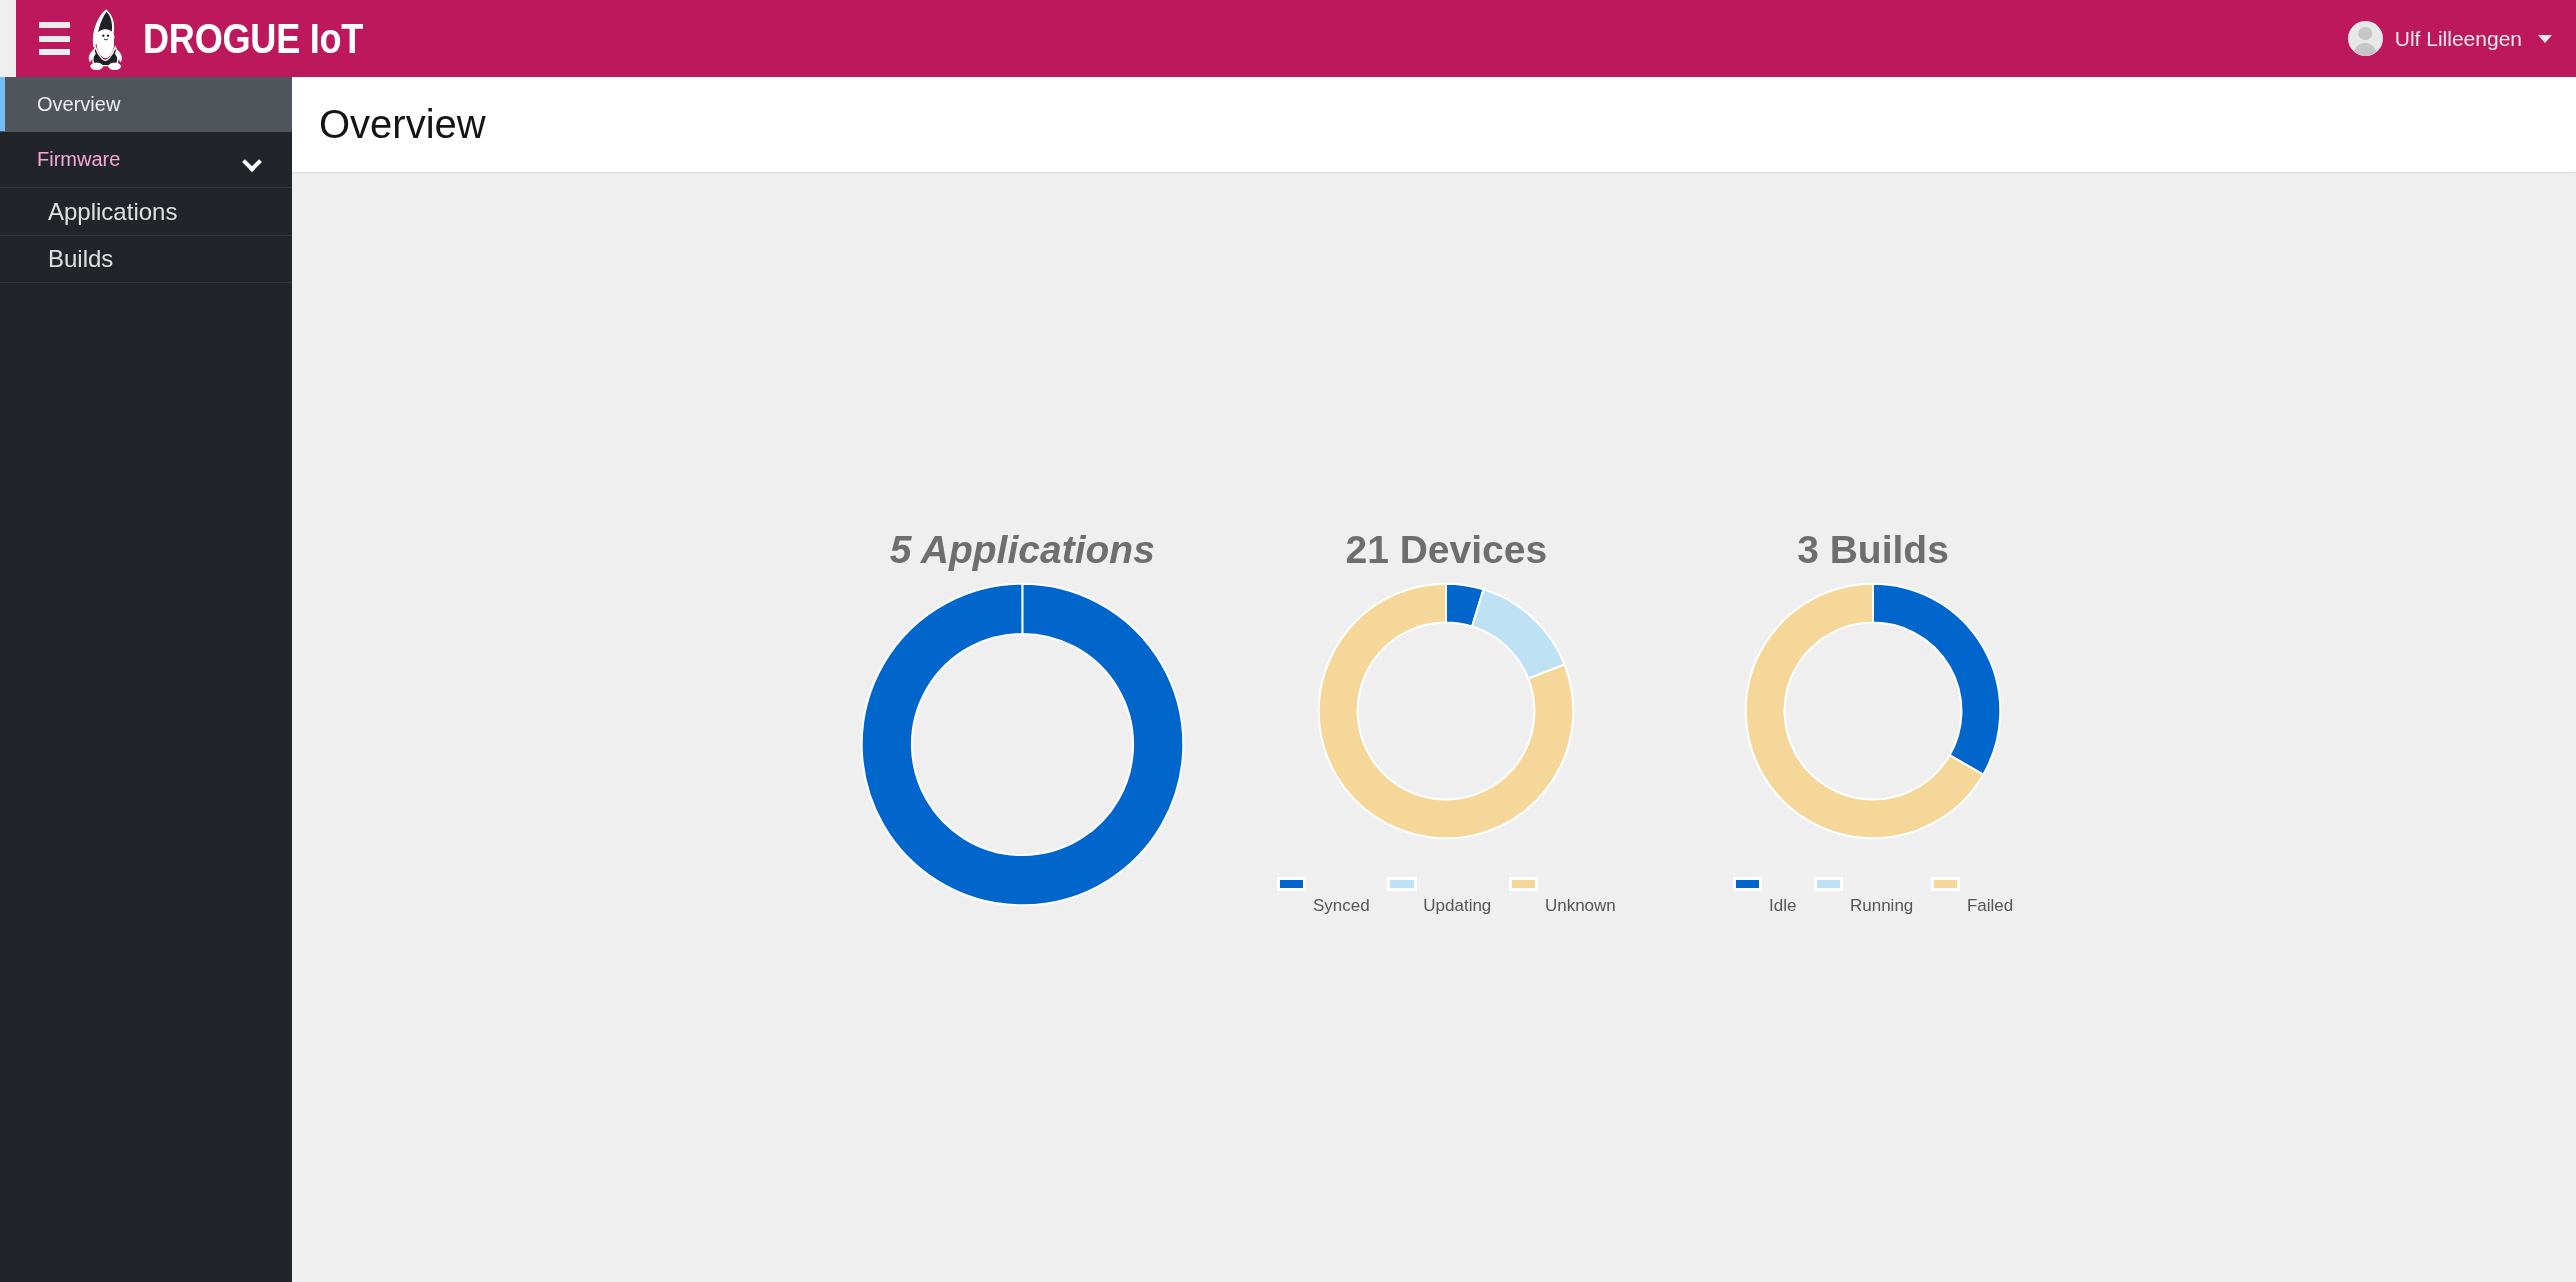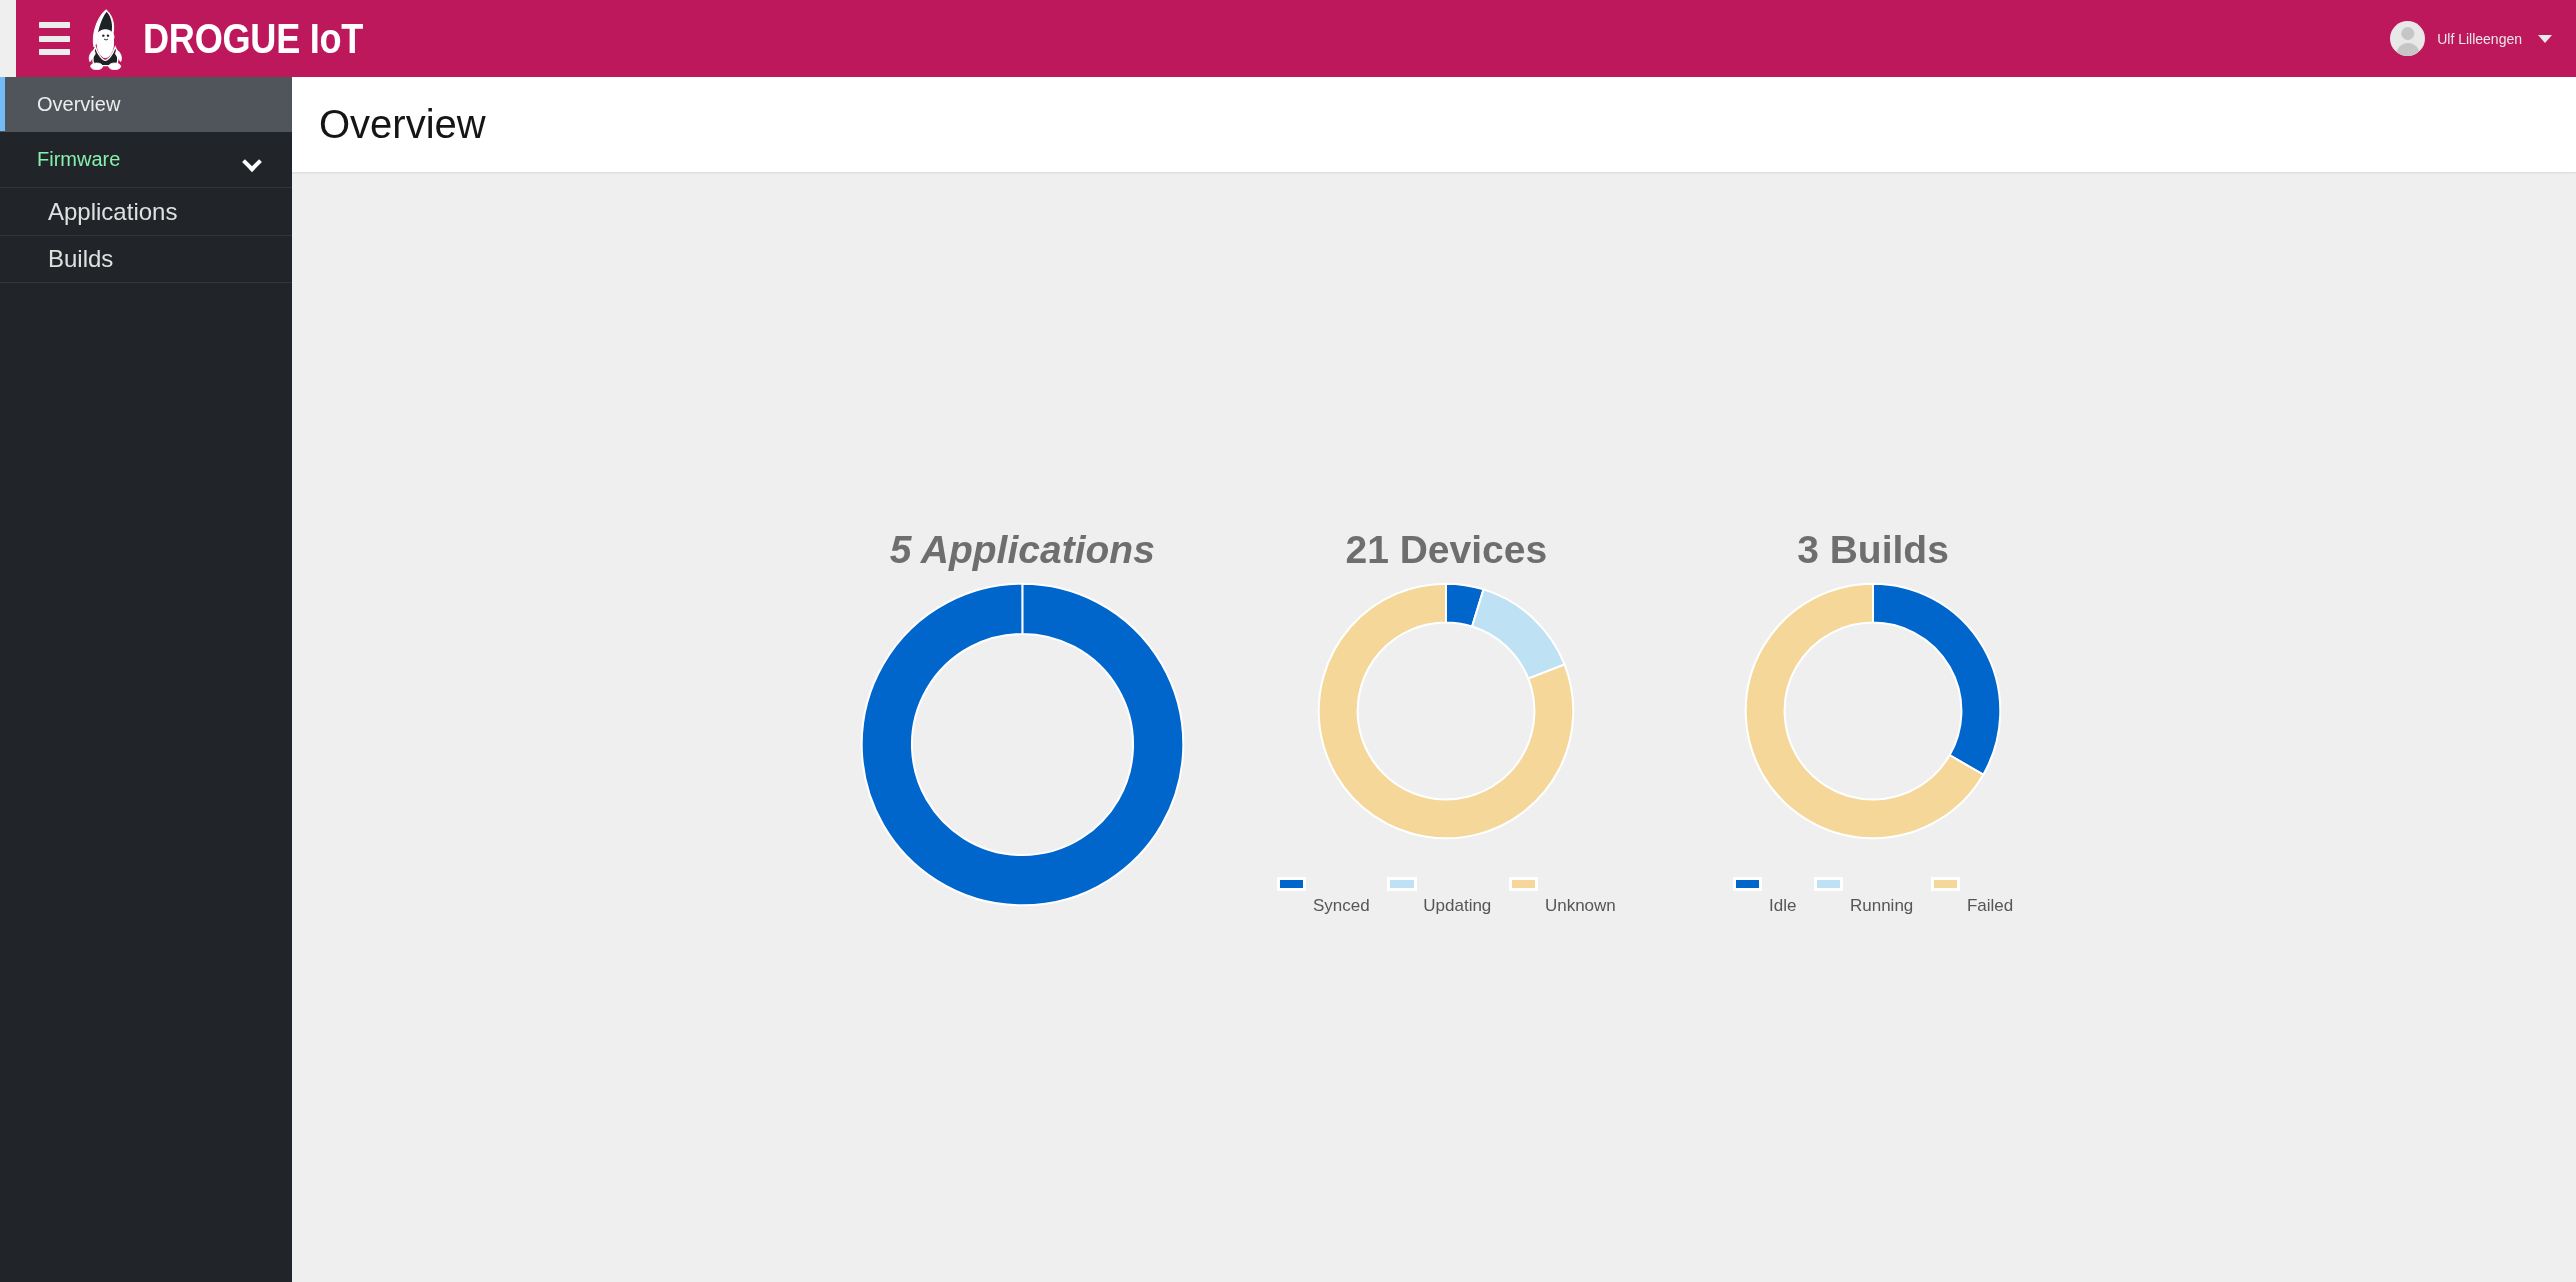--- a/index.html
+++ b/index.html
@@ -44,21 +44,21 @@
     background:#E8E8E8; position:relative; overflow:hidden; flex:0 0 auto;
   }
   .avatar::before {
     content:""; position:absolute; left:50%; top:6px; transform:translateX(-50%);
     width:13.4px; height:13.4px; border-radius:50%; background:#C6C6C6;
   }
   .avatar::after {
     content:""; position:absolute; left:50%; top:22px; transform:translateX(-50%);
     width:23px; height:20px; border-radius:11.4px 11.4px 0 0; background:#C6C6C6;
   }
-  .user-name { color:#E9E9E9; font-size:14px; font-weight:400; white-space:nowrap; }
+  .user-name { color:#E9E9E9; font-size:21px; font-weight:400; white-space:nowrap; }
   .caret-down {
     width:0;height:0;border-left:7.4px solid transparent;border-right:7.4px solid transparent;
     border-top:8px solid #E9E9E9; margin-left:4px;
   }
 
   
   .sidebar {
     position:absolute; left:0; top:77px; width:292px; height:1205px;
     background:#212529; z-index: 20;
   }
@@ -66,21 +66,21 @@
     position:relative; height:55px; display:flex; align-items:center;
     padding-left:37px; color:#EDEDED; font-size:20px; cursor:pointer;
     border-bottom:0.7px solid transparent;
   }
   .nav-item.active { background:#4F555B; }
   .nav-item.active::before {
     content:""; position:absolute; left:0; top:0; bottom:0; width:5.4px; background:#73BCF7;
   }
   .nav-group {
     position:relative; height:55px; display:flex; align-items:center; justify-content:space-between;
-    padding: 0 32px 0 37px; color:#86efac; font-size:20px; cursor:pointer;
+    padding: 0 32px 0 37px; color:#f9a8d4; font-size:20px; cursor:pointer;
   }
   .chevron {
     width:16px; height:9.4px; position:relative; flex:0 0 auto;
   }
   .chevron::before {
     content:""; position:absolute; left:1.3px; top:0;
     width:10px; height:10px;
     border-right:4px solid #fff; border-bottom:4px solid #fff;
     transform: rotate(45deg);
   }

